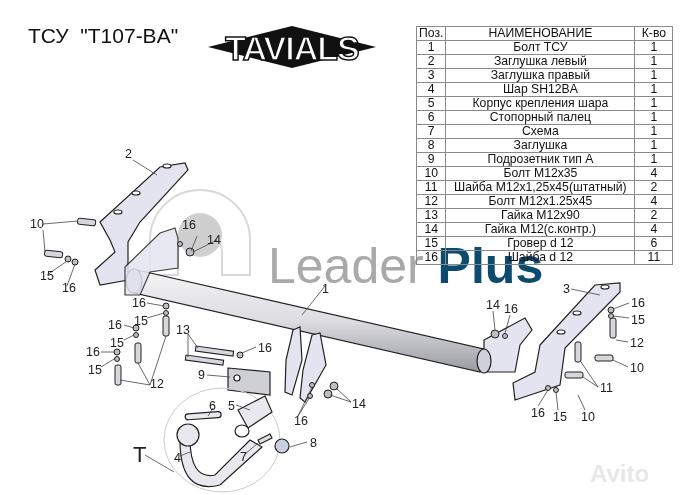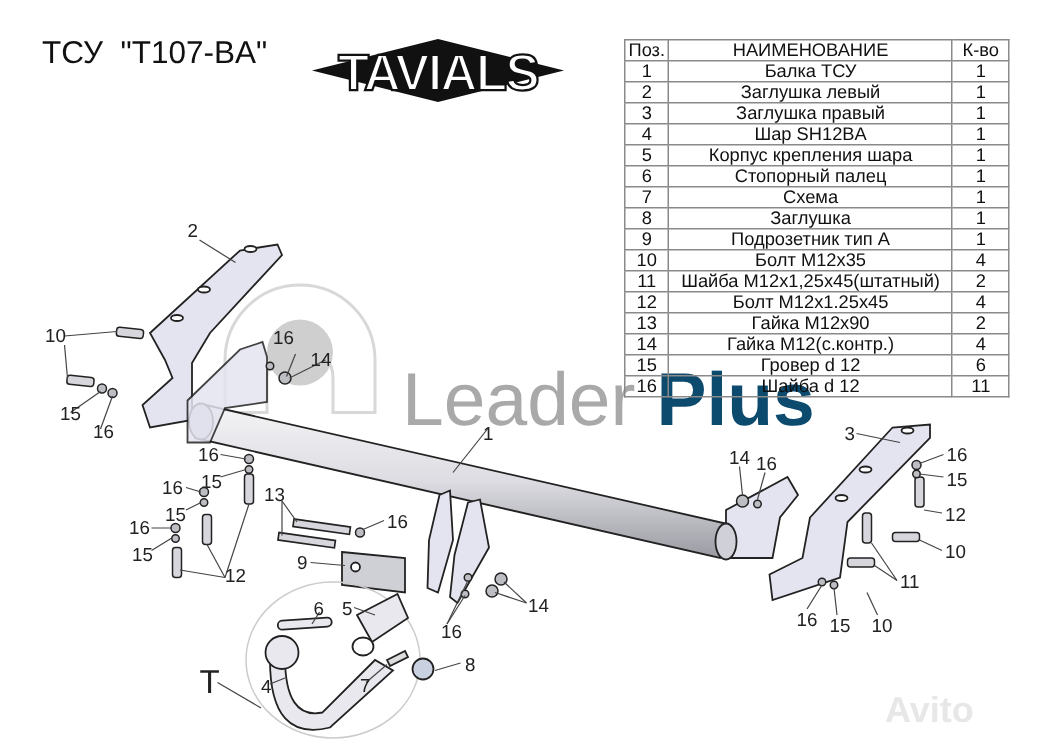--- a/index.html
+++ b/index.html
@@ -184,21 +184,21 @@
   <thead>
     <tr>
       <th class="c-pos">Поз.</th>
       <th class="c-name">НАИМЕНОВАНИЕ</th>
       <th class="c-qty">К-во</th>
     </tr>
   </thead>
   <tbody id="parts-body">
       <tr>
         <td class="c-pos">1</td>
-        <td class="c-name">Балка ТСУ</td>
+        <td class="c-name">Болт ТСУ</td>
         <td class="c-qty">1</td>
       </tr>
       <tr>
         <td class="c-pos">2</td>
         <td class="c-name">Заглушка левый</td>
         <td class="c-qty">1</td>
       </tr>
       <tr>
         <td class="c-pos">3</td>
         <td class="c-name">Заглушка правый</td>

